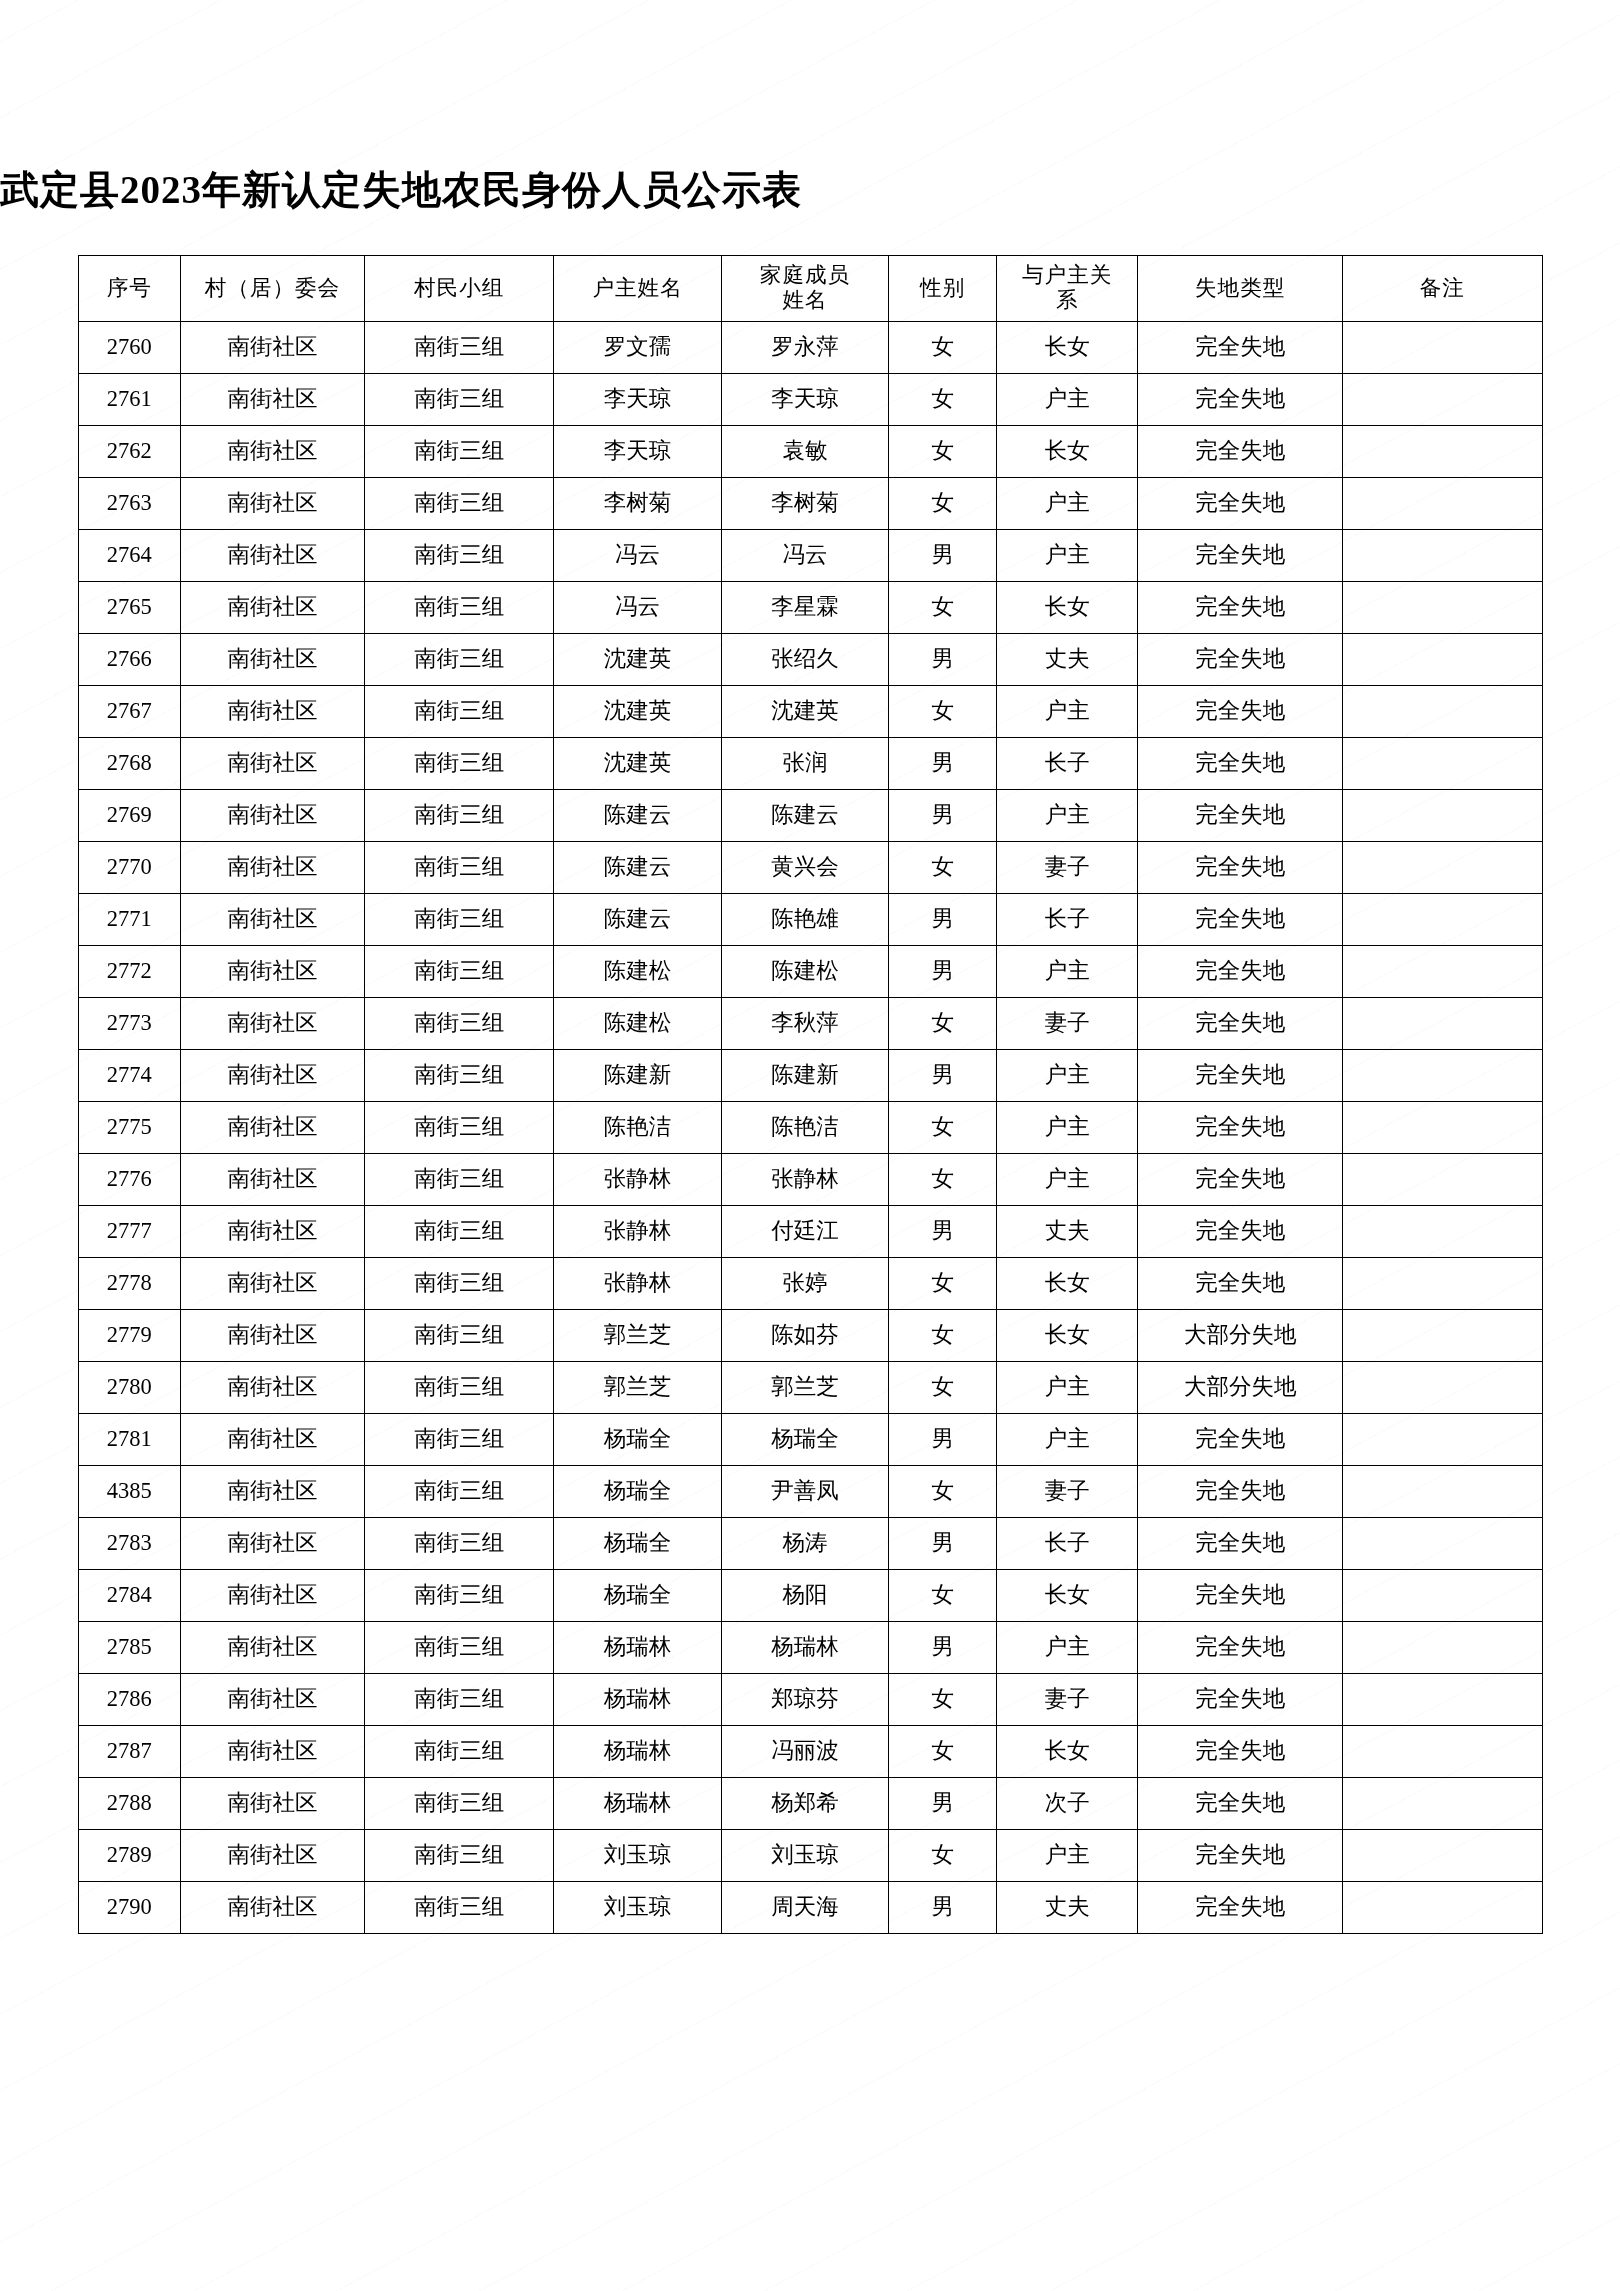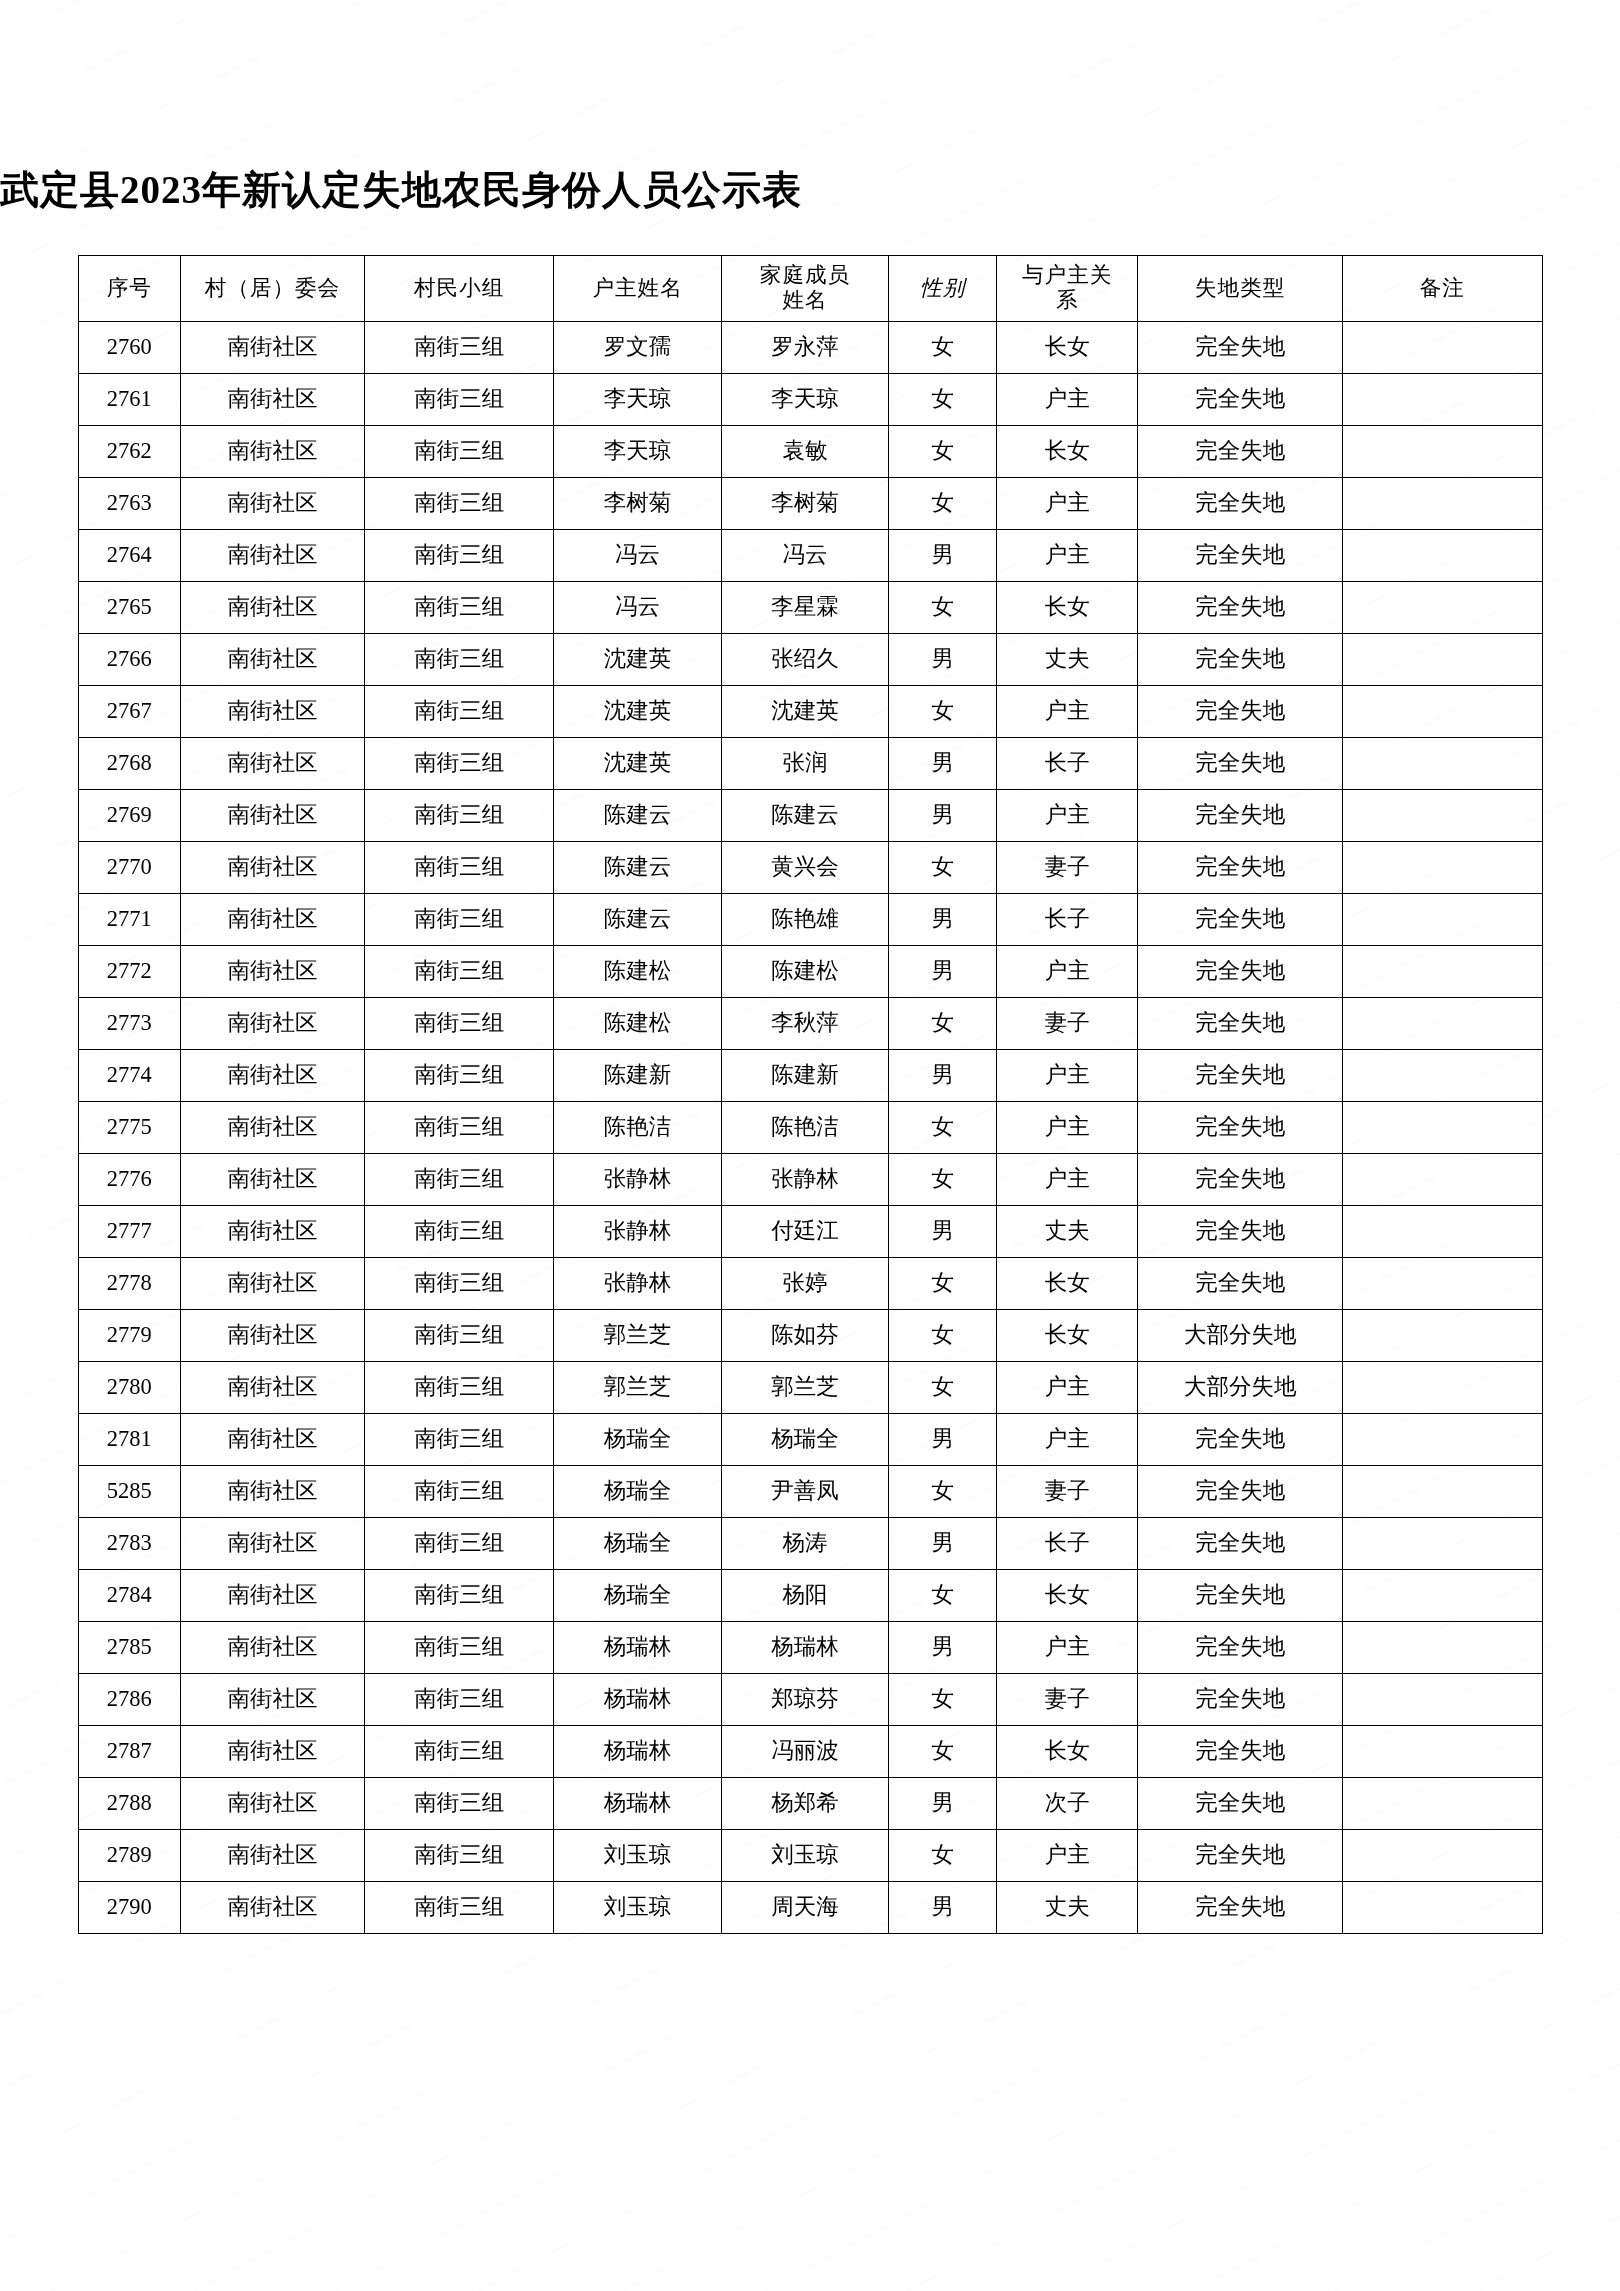--- a/index.html
+++ b/index.html
@@ -55,21 +55,21 @@
     font-weight: normal;
     height: 65px;
     font-size: 21.6px;
     letter-spacing: 1px;
   }
   th.col-seq    { width: 88px; margin-left: 22px; }
   th.col-vill   { width: 162px; }
   th.col-group  { width: 167px; }
   th.col-head   { width: 147px; }
   th.col-member { width: 147px; }
-  th.col-sex    { width: 93px; font-style: italic; }
+  th.col-sex    { width: 93px; }
   th.col-rel    { width: 123px; }
   th.col-type   { width: 181px; }
   th.col-note   { width: 176px; }
 
   th .stack {
     display: block;
     line-height: 1.15;
   }
   td.num {
     font-family: "Liberation Serif", "DejaVu Serif", serif;
@@ -356,21 +356,21 @@
             <td>南街社区</td>
             <td>南街三组</td>
             <td>杨瑞全</td>
             <td>杨瑞全</td>
             <td>男</td>
             <td>户主</td>
             <td>完全失地</td>
             <td></td>
           </tr>
         <tr>
-            <td class="num">5285</td>
+            <td class="num">4385</td>
             <td>南街社区</td>
             <td>南街三组</td>
             <td>杨瑞全</td>
             <td>尹善凤</td>
             <td>女</td>
             <td>妻子</td>
             <td>完全失地</td>
             <td></td>
           </tr>
         <tr>

